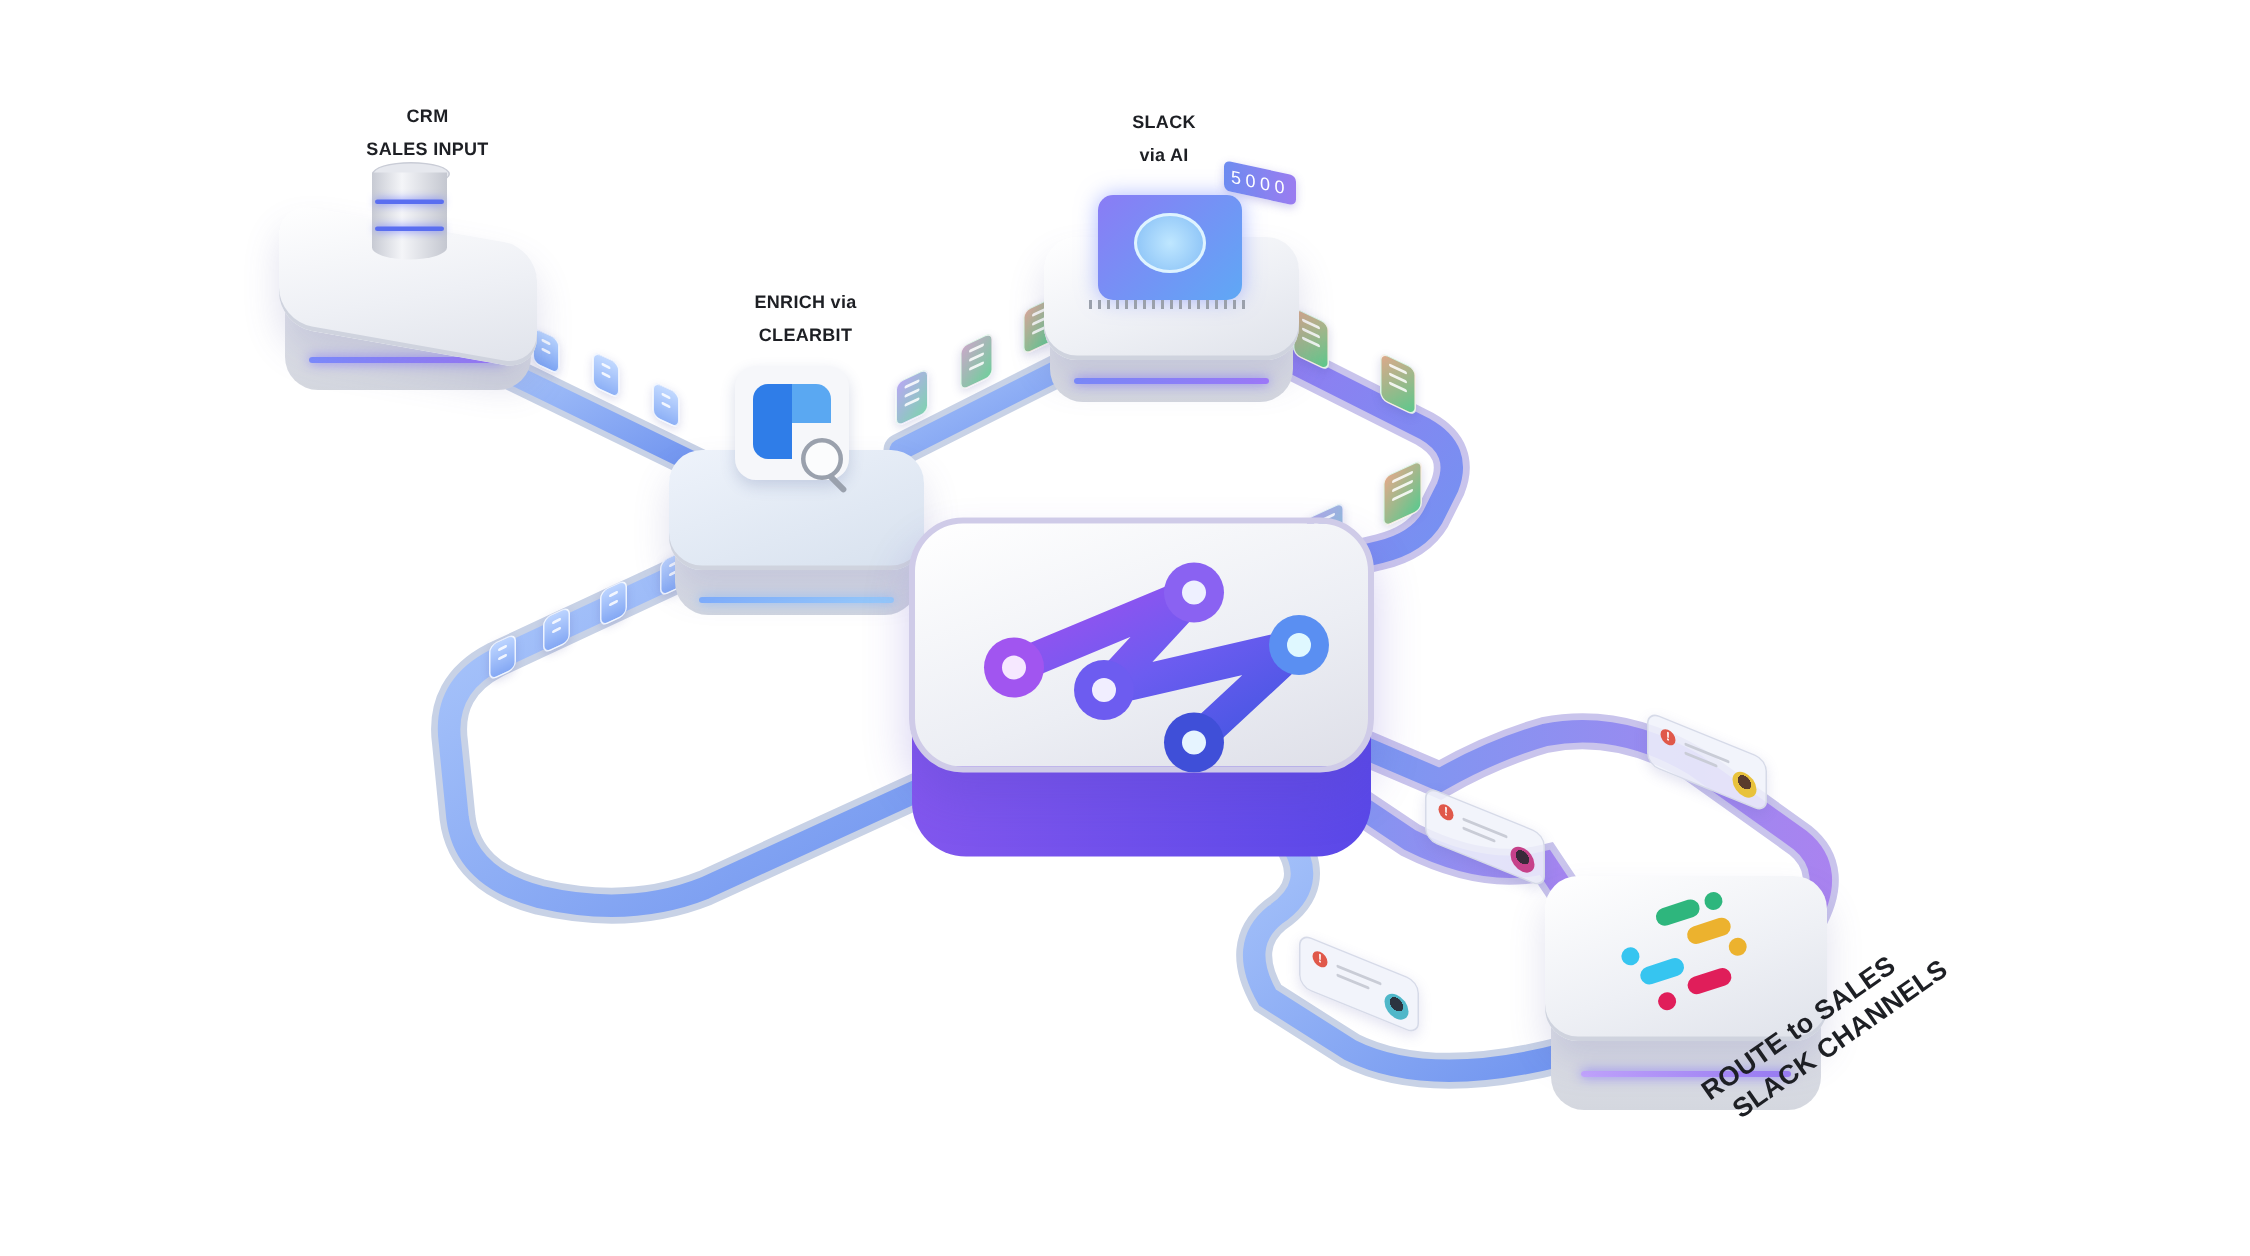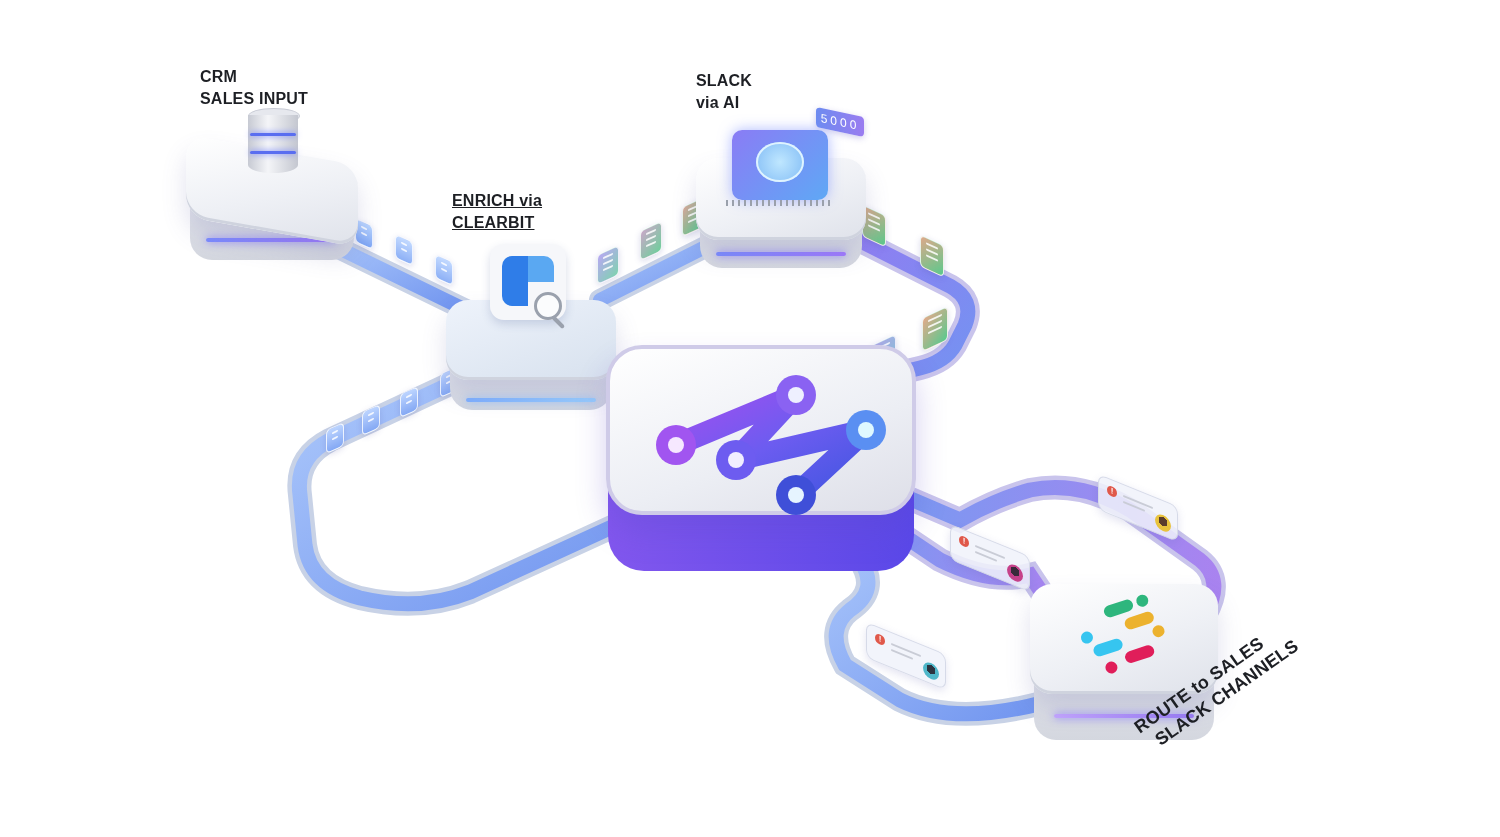--- a/index.html
+++ b/index.html
@@ -1,19 +1,19 @@
 <!DOCTYPE html>
 <html><head>
 <meta charset="utf-8">
 <style>
   html,body{margin:0;padding:0;}
   body{width:1500px;height:837px;overflow:hidden;background:#ffffff;position:relative;font-family:"Liberation Sans",sans-serif;}
   .stage{position:absolute;left:0;top:0;width:1500px;height:837px;}
   svg.pipes{position:absolute;left:0;top:0;}
-  .label{position:absolute;font-weight:bold;color:#1d1f24;font-size:16px;line-height:22px;letter-spacing:0.2px;}
+  .label{position:absolute;text-align:center;font-weight:bold;color:#1d1f24;font-size:12px;line-height:22px;letter-spacing:0.2px;}
   .node{position:absolute;}
   .box{position:absolute;border-radius:22px;background:linear-gradient(160deg,#ffffff 0%,#eef0f5 55%,#dfe2ea 100%);box-shadow:0 14px 24px rgba(90,90,160,0.18), inset 0 -3px 0 #cfd3de;}
   .box-side{position:absolute;border-radius:0 0 22px 22px;background:linear-gradient(180deg,#e7e9ef,#d4d7df);}
   .glow{position:absolute;height:4px;border-radius:3px;background:linear-gradient(90deg,#7c8cff,#a27bff);box-shadow:0 0 8px #8b7dff;}
   .card{position:absolute;border-radius:5px;border:1px solid rgba(255,255,255,0.8);box-shadow:0 2px 6px rgba(80,80,160,0.2);}
   .card i{display:block;height:2px;margin:4px 5px;background:rgba(255,255,255,0.85);border-radius:1px;}
   .notif{position:absolute;width:78px;height:34px;border-radius:8px;background:rgba(240,242,250,0.85);border:1px solid #d6dae8;box-shadow:0 3px 8px rgba(100,100,180,0.18);transform:skewY(22deg);}
   .notif .dot{position:absolute;left:8px;top:6px;width:10px;height:10px;border-radius:50%;background:#e0584a;color:#fff;font-size:8px;line-height:10px;text-align:center;font-weight:bold;}
   .notif .ln{position:absolute;left:24px;height:2px;background:#c9ccd6;border-radius:1px;}
   .notif .av{position:absolute;right:6px;bottom:4px;width:16px;height:16px;border-radius:50%;}
@@ -132,21 +132,21 @@
     <div class="glow" style="left:20px;top:88px;width:130px;"></div>
     <div class="box" style="left:0;top:0;width:172px;height:82px;transform:skewY(10deg);"></div>
     <div style="position:absolute;left:62px;top:-42px;width:50px;height:72px;">
       <div style="position:absolute;left:0;top:0;width:50px;height:14px;border-radius:50%;background:#e6e8ee;border:1px solid #c9ccd6;"></div>
       <div style="position:absolute;left:0;top:7px;width:50px;height:58px;border-radius:0 0 25px 25px / 0 0 8px 8px;background:linear-gradient(90deg,#c7cad3,#f4f5f8 40%,#c4c7d0);"></div>
       <div style="position:absolute;left:2px;top:25px;width:46px;height:3px;background:#5a6ef0;border-radius:2px;box-shadow:0 0 6px #6f7cff;"></div>
       <div style="position:absolute;left:2px;top:43px;width:46px;height:3px;background:#5a6ef0;border-radius:2px;box-shadow:0 0 6px #6f7cff;"></div>
     </div>
   </div>
 
-  <div class="label" style="left:452px;top:190px;width:170px;text-decoration:underline;">
+  <div class="label" style="left:452px;top:190px;width:170px;">
     <div>ENRICH via</div>
     <div>CLEARBIT</div>
   </div>
   <div class="node" style="left:446px;top:300px;width:170px;height:112px;">
     <div class="box-side" style="left:4px;top:40px;width:162px;height:70px;background:linear-gradient(180deg,#eaecf2,#d2d6e0);"></div>
     <div class="glow" style="left:20px;top:98px;width:130px;background:linear-gradient(90deg,#7fb0ff,#9ad0ff);box-shadow:0 0 8px #8fc0ff;"></div>
     <div class="box" style="left:0;top:0;width:170px;height:80px;background:linear-gradient(160deg,#eef3fb,#d7e1ee);"></div>
     <div style="position:absolute;left:44px;top:-56px;width:76px;height:76px;border-radius:14px;background:#f6f7fa;box-shadow:0 4px 10px rgba(60,80,140,0.2);">
       <div style="position:absolute;left:12px;top:12px;width:26px;height:50px;border-radius:10px 0 0 10px;background:#2f7de8;"></div>
       <div style="position:absolute;left:38px;top:12px;width:26px;height:26px;border-radius:0 10px 0 0;background:#5aa8f2;"></div>

